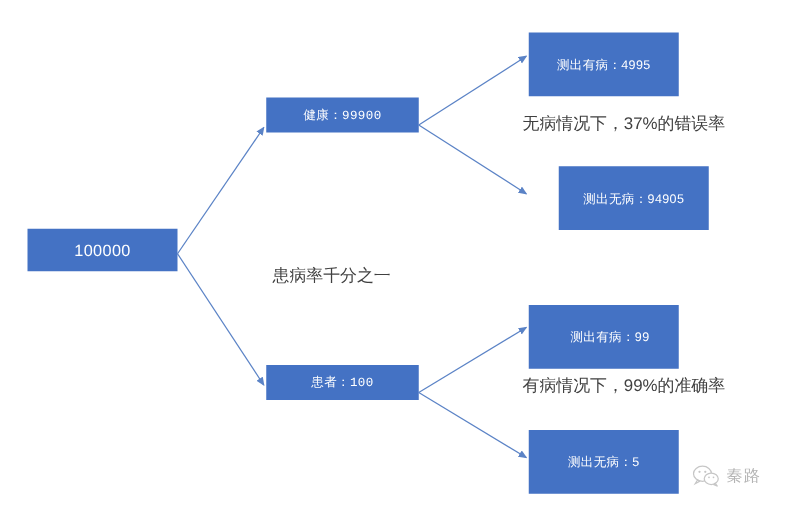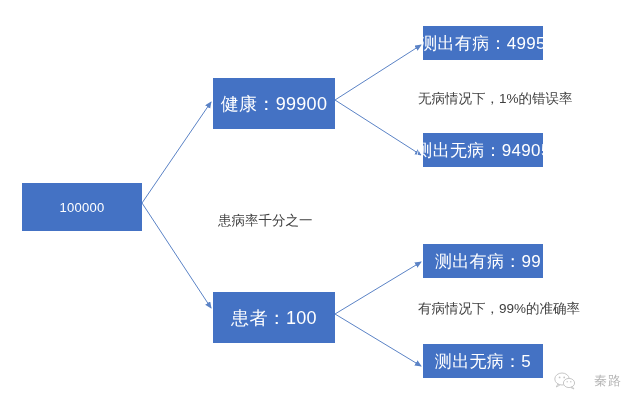--- a/index.html
+++ b/index.html
@@ -33,60 +33,61 @@
     justify-content: center;
     text-align: center;
     letter-spacing: 0.3px;
     white-space: nowrap;
     z-index: 2;
   }
   .node-root {
     left: 22px;
     top: 183px;
     width: 120px;
-    height: 48px;
+    height: 34px;
     font-size: 13px;
   }
   .node-mid {
     left: 213px;
     width: 122px;
-    height: 51px;
-    font-size: 18px;
+    height: 28px;
+    font-size: 10px;
+    font-family: Liberation Mono, monospace;
   }
   .node-healthy { top: 78px; }
   .node-sick    { top: 292px; }
   .node-leaf {
     left: 423px;
     width: 120px;
-    height: 34px;
-    font-size: 17px;
+    height: 51px;
+    font-size: 10px;
   }
   .leaf-1 { top: 26px; }
-  .leaf-2 { top: 133px; }
+  .leaf-2 { top: 133px; margin-left: 24px; }
   .leaf-3 { top: 244px; padding-left: 10px; }
   .leaf-4 { top: 344px; }
 
   .annotation {
     position: absolute;
     color: #404040;
     font-size: 13.5px;
     white-space: nowrap;
     z-index: 2;
   }
   .ann-center { left: 218px; top: 190px; margin-top: 22px; }
   .ann-top    { left: 418px; top: 90px; }
   .ann-bottom { left: 418px; top: 300px; }
 
   .watermark {
     position: absolute;
     left: 554px;
     top: 372px;
     display: flex;
     align-items: flex-end;
-    gap: 18px;
+    gap: 5px;
     opacity: 0.55;
     z-index: 3;
   }
   .watermark-text {
     font-size: 13px;
     color: #777777;
     letter-spacing: 1px;
   }
   .wechat-icon { display: block; }
 </style>
@@ -124,21 +125,21 @@
   <div class="node node-leaf leaf-1">测出有病：4995</div>
 
   <div class="node node-leaf leaf-2">测出无病：94905</div>
 
   <div class="node node-leaf leaf-3">测出有病：99</div>
 
   <div class="node node-leaf leaf-4">测出无病：5</div>
 
   <div class="annotation ann-center">患病率千分之一</div>
 
-  <div class="annotation ann-top">无病情况下，1%的错误率</div>
+  <div class="annotation ann-top">无病情况下，37%的错误率</div>
 
   <div class="annotation ann-bottom">有病情况下，99%的准确率</div>
 
   <div class="watermark">
     <span>
       <svg class="wechat-icon" width="22" height="18" viewBox="0 0 22 18">
         <ellipse cx="8" cy="7" rx="7.2" ry="6" fill="none" stroke="#999999" stroke-width="1"></ellipse>
         <path d="M4 12 L2.2 15 L5.6 13.2 Z" fill="none" stroke="#999999" stroke-width="1"></path>
         <circle cx="5.6" cy="5.4" r="0.9" fill="#999999"></circle>
         <circle cx="10.2" cy="5.4" r="0.9" fill="#999999"></circle>

